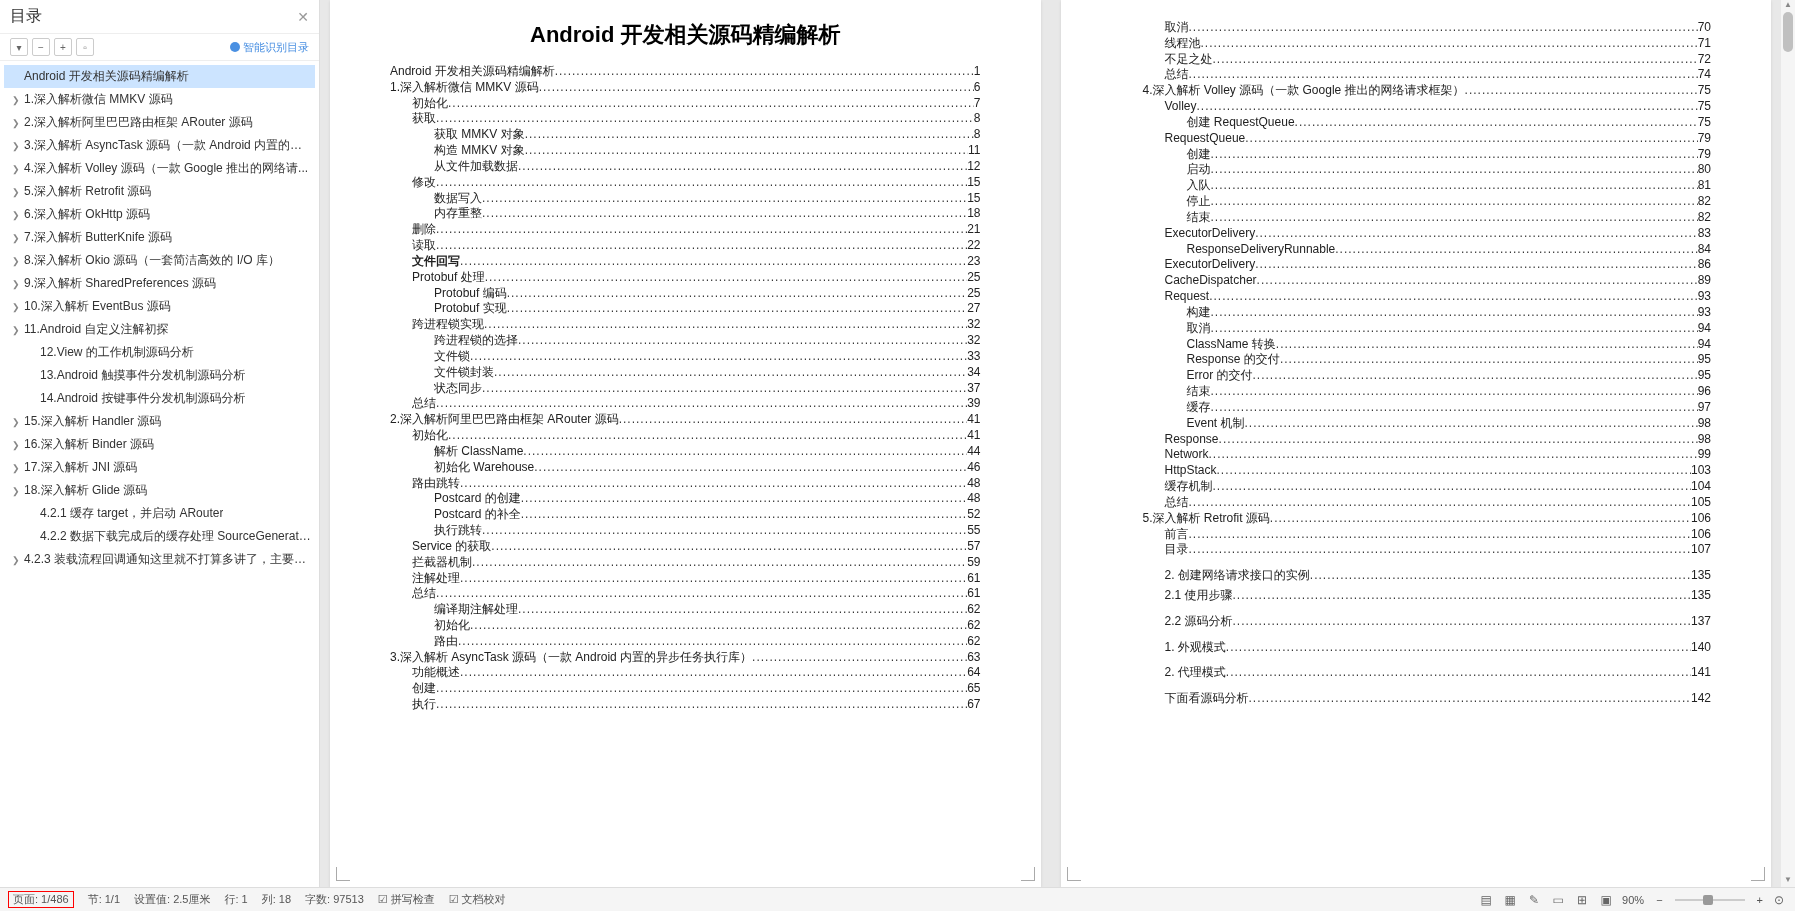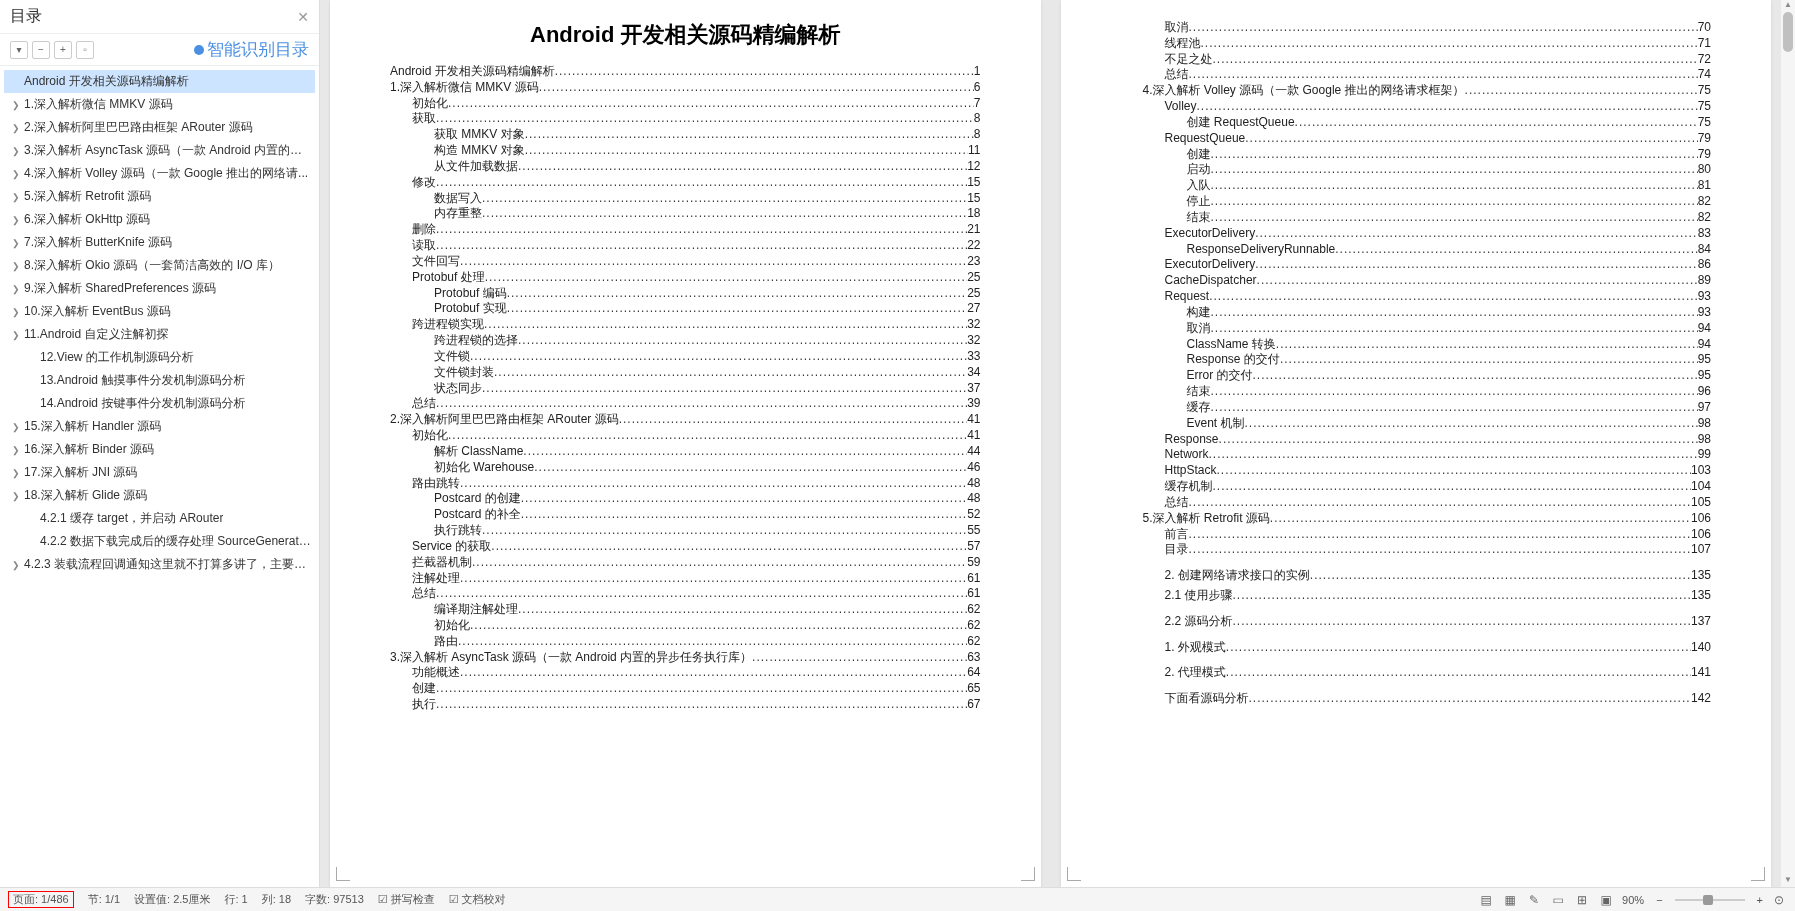--- a/index.html
+++ b/index.html
@@ -4,21 +4,21 @@
 <style>
 * { margin: 0; padding: 0; box-sizing: border-box; font-family: "Microsoft YaHei", sans-serif; }
 body { display: flex; flex-direction: column; height: 911px; width: 1795px; background: #f0f0f0; overflow: hidden; }
 .main-area { display: flex; flex: 1; overflow: hidden; }
 .sidebar { width: 320px; background: #fff; border-right: 1px solid #ddd; display: flex; flex-direction: column; }
 .sidebar-header { display: flex; justify-content: space-between; align-items: center; padding: 6px 10px; border-bottom: 1px solid #eee; }
 .sidebar-title { font-size: 16px; color: #333; }
 .close-btn { color: #999; cursor: pointer; font-size: 14px; }
 .sidebar-toolbar { display: flex; align-items: center; padding: 4px 10px; border-bottom: 1px solid #eee; gap: 4px; }
 .tool-btn { width: 18px; height: 18px; border: 1px solid #ccc; border-radius: 2px; display: flex; align-items: center; justify-content: center; font-size: 10px; color: #666; cursor: pointer; }
-.smart-recognize { margin-left: auto; font-size: 17px; color: #4a90e2; display: flex; align-items: center; gap: 3px; }
+.smart-recognize { margin-left: auto; font-size: 11px; color: #4a90e2; display: flex; align-items: center; gap: 3px; }
 .smart-dot { width: 10px; height: 10px; background: #4a90e2; border-radius: 50%; }
 .outline-list { flex: 1; overflow-y: auto; padding: 4px 4px; }
 .outline-item { display: flex; align-items: center; padding: 3px 4px; font-size: 12px; color: #333; cursor: pointer; white-space: nowrap; overflow: hidden; text-overflow: ellipsis; }
 .outline-item.selected { background: #cce4ff; }
 .outline-chevron { width: 12px; font-size: 9px; color: #888; flex-shrink: 0; }
 .outline-text { overflow: hidden; text-overflow: ellipsis; }
 .document-area { flex: 1; background: #e8e8e8; display: flex; gap: 20px; padding: 0 10px; overflow: hidden; position: relative; }
 .page-margin-icon { position: absolute; left: 20px; top: 8px; width: 14px; height: 16px; border: 1px solid #bbb; background: #fff; }
 .page-margin-icon::after { content: ""; position: absolute; left: 2px; top: 2px; right: 2px; bottom: 2px; border: 1px dotted #bbb; }
 .page { background: #fff; flex: 1; padding: 20px 60px 20px 60px; box-shadow: 0 1px 3px rgba(0,0,0,0.1); overflow: hidden; position: relative; }
@@ -213,21 +213,21 @@
             <span class="toc-text" style="padding-left: 22px;">删除</span>
             <span class="toc-dots">............................................................................................................................................................................................................................................................................................................</span>
             <span class="toc-num">21</span>
           </div>
           <div class="toc-line">
             <span class="toc-text" style="padding-left: 22px;">读取</span>
             <span class="toc-dots">............................................................................................................................................................................................................................................................................................................</span>
             <span class="toc-num">22</span>
           </div>
           <div class="toc-line">
-            <span class="toc-text" style="padding-left: 22px;">文件回写</span>
+            <span class="toc-text" style="padding-left: 22px; font-weight: bold;">文件回写</span>
             <span class="toc-dots">............................................................................................................................................................................................................................................................................................................</span>
             <span class="toc-num">23</span>
           </div>
           <div class="toc-line">
             <span class="toc-text" style="padding-left: 22px;">Protobuf 处理</span>
             <span class="toc-dots">............................................................................................................................................................................................................................................................................................................</span>
             <span class="toc-num">25</span>
           </div>
           <div class="toc-line">
             <span class="toc-text" style="padding-left: 44px;">Protobuf 编码</span>

